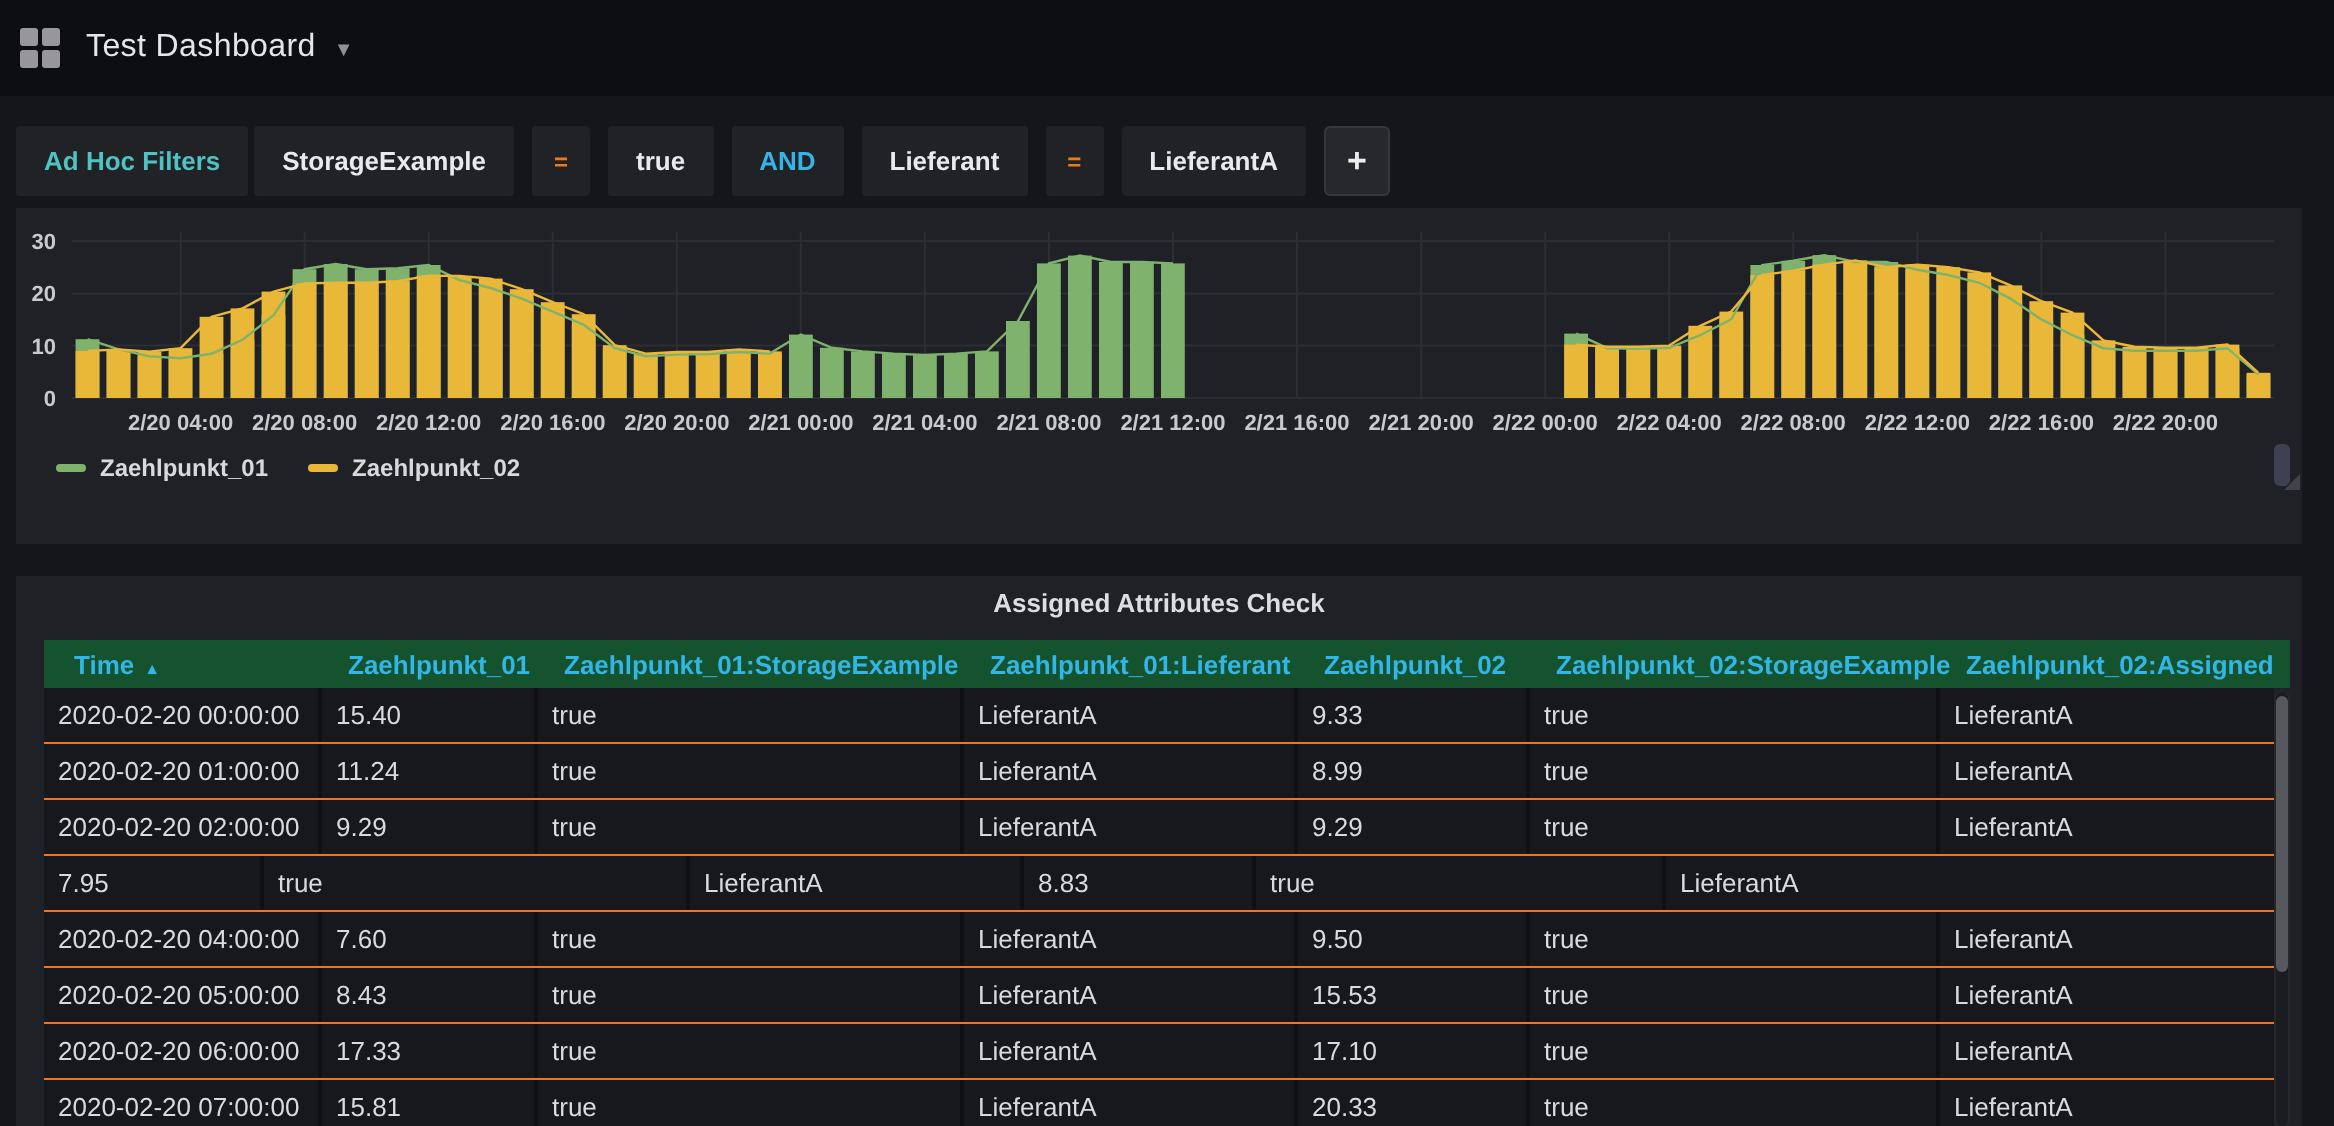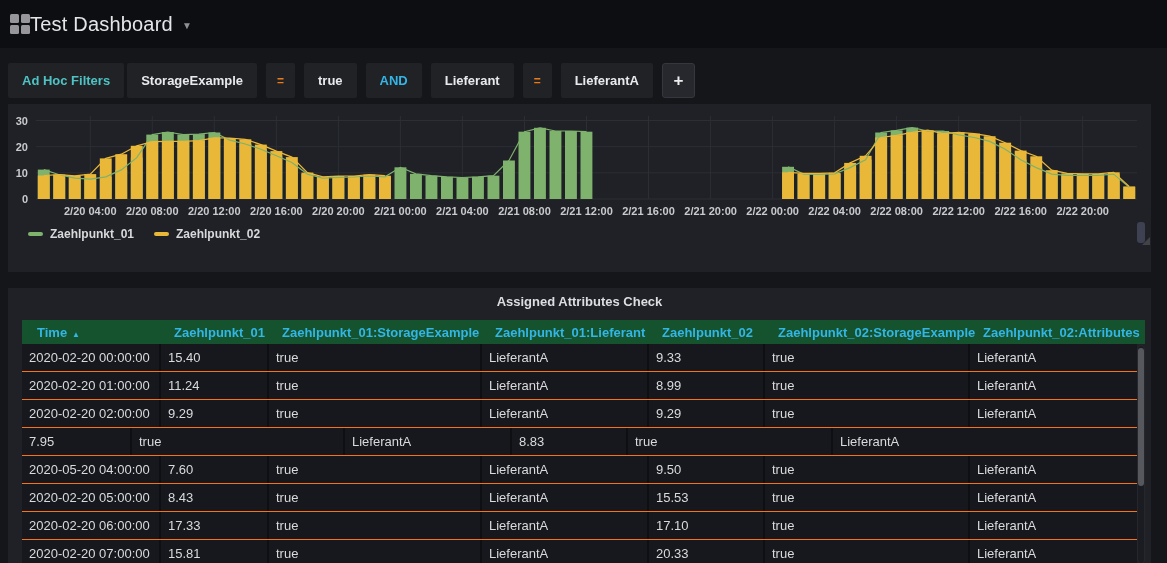--- a/index.html
+++ b/index.html
@@ -6,21 +6,21 @@
   html,body { margin:0; padding:0; }
   body {
     width:1167px; height:563px; overflow:hidden; position:relative;
     background:#15161a; color:#d8d9da;
     font-family:"Liberation Sans", sans-serif;
   }
   
   .topbar { height:48px; background:#0d0e12; display:flex; align-items:center; padding:0 10px; }
   .grid-icon { width:20px; height:20px; display:grid; grid-template-columns:9px 9px; grid-template-rows:9px 9px; gap:2px; }
   .grid-icon span { background:#97979b; border-radius:1.5px; display:block; }
-  .dash-title { font-size:20px; color:#e4e5e7; letter-spacing:.2px; }
+  .dash-title { font-size:16px; color:#e4e5e7; margin-left:13px; letter-spacing:.2px; }
   .dash-caret { color:#8f9094; font-size:10px; margin-left:9px; margin-top:3px; }
   
   .filterbar { position:absolute; left:8px; top:63px; display:flex; align-items:stretch; height:35px; }
   .pill { background:#202226; display:flex; align-items:center; padding:0 14px;
           font-size:13px; font-weight:700; border-radius:2px; margin-right:9px; cursor:pointer; }
   .pill.lbl { color:#4fc3c3; margin-right:3px; }
   .pill.kv { color:#e9eaec; }
   .pill.op { color:#eb7b18; font-size:12px; padding:0 11px; }
   .pill.cond { color:#33b5e5; }
   .add-btn { width:33px; background:#26282e; border:1px solid #35373e; border-radius:3px;
@@ -264,21 +264,21 @@
 <div class="panel" id="table-panel">
   <div class="panel-title">Assigned Attributes Check</div>
   <div class="tbl">
     <div class="thead" id="table-head">
         <div class="th" style="width: 137px;">Time<span class="sort-caret">▲</span></div>
         <div class="th" style="width: 108px;">Zaehlpunkt_01</div>
         <div class="th" style="width: 213px;">Zaehlpunkt_01:StorageExample</div>
         <div class="th" style="width: 167px;">Zaehlpunkt_01:Lieferant</div>
         <div class="th" style="width: 116px;">Zaehlpunkt_02</div>
         <div class="th" style="width: 205px;">Zaehlpunkt_02:StorageExample</div>
-        <div class="th" style="width: 169px;">Zaehlpunkt_02:Attributes</div>
+        <div class="th" style="width: 169px;">Zaehlpunkt_02:Assigned</div>
       </div>
     <div id="table-rows">
         <div class="tr">
           <div class="td" style="width: 137px;">2020-02-20 00:00:00</div>
           <div class="td" style="width: 108px;">15.40</div>
           <div class="td" style="width: 213px;">true</div>
           <div class="td" style="width: 167px;">LieferantA</div>
           <div class="td" style="width: 116px;">9.33</div>
           <div class="td" style="width: 205px;">true</div>
           <div class="td" style="width: 169px;">LieferantA</div>
@@ -303,21 +303,21 @@
         </div>
         <div class="tr">
           <div class="td" style="width: 108px;">7.95</div>
           <div class="td" style="width: 213px;">true</div>
           <div class="td" style="width: 167px;">LieferantA</div>
           <div class="td" style="width: 116px;">8.83</div>
           <div class="td" style="width: 205px;">true</div>
           <div class="td" style="width: 169px;">LieferantA</div>
         </div>
         <div class="tr">
-          <div class="td" style="width: 137px;">2020-05-20 04:00:00</div>
+          <div class="td" style="width: 137px;">2020-02-20 04:00:00</div>
           <div class="td" style="width: 108px;">7.60</div>
           <div class="td" style="width: 213px;">true</div>
           <div class="td" style="width: 167px;">LieferantA</div>
           <div class="td" style="width: 116px;">9.50</div>
           <div class="td" style="width: 205px;">true</div>
           <div class="td" style="width: 169px;">LieferantA</div>
         </div>
         <div class="tr">
           <div class="td" style="width: 137px;">2020-02-20 05:00:00</div>
           <div class="td" style="width: 108px;">8.43</div>

